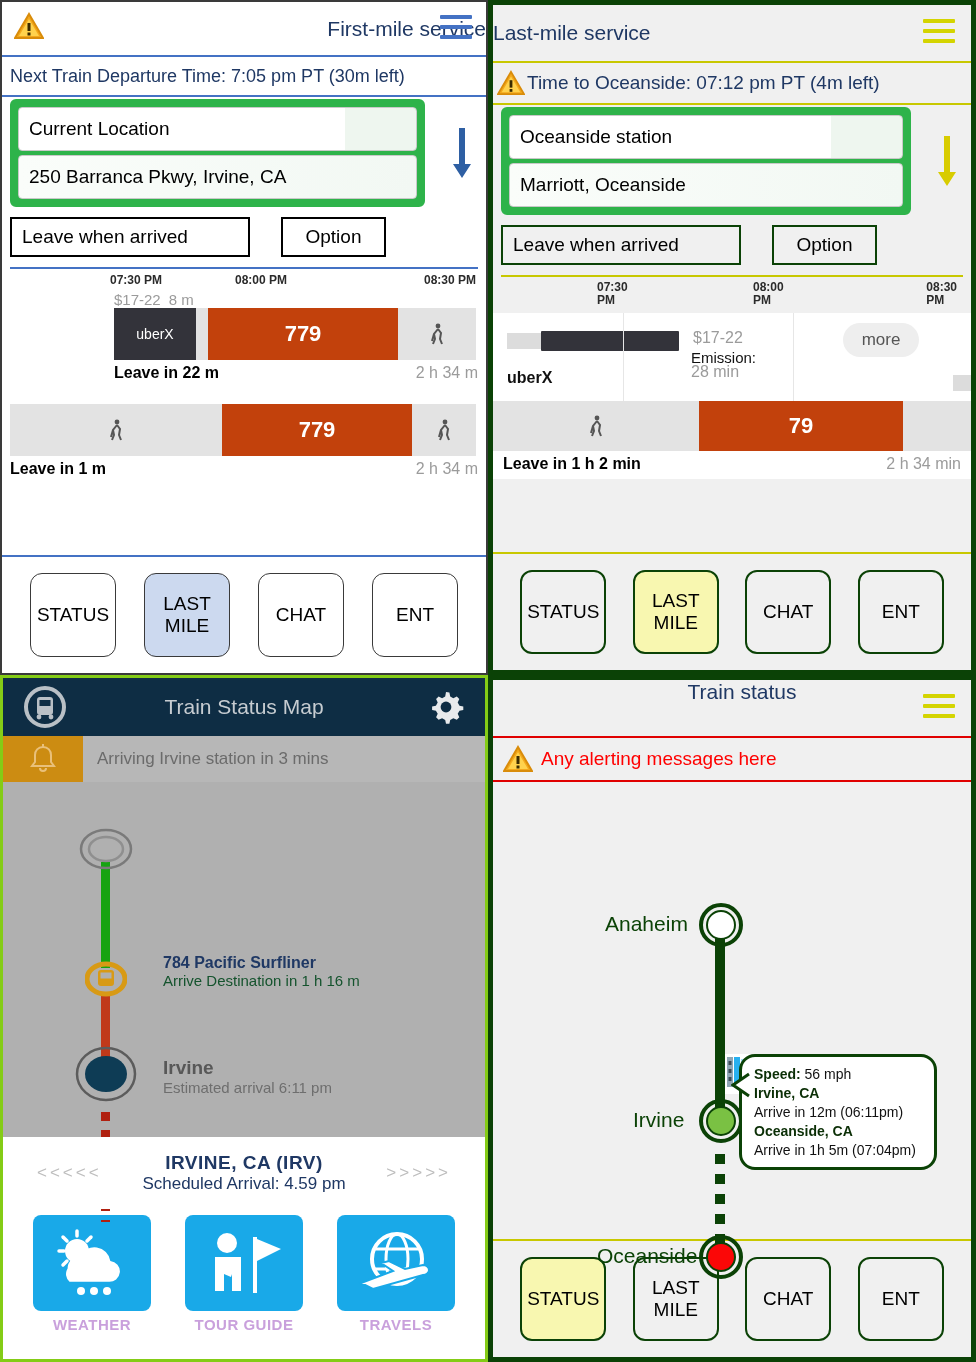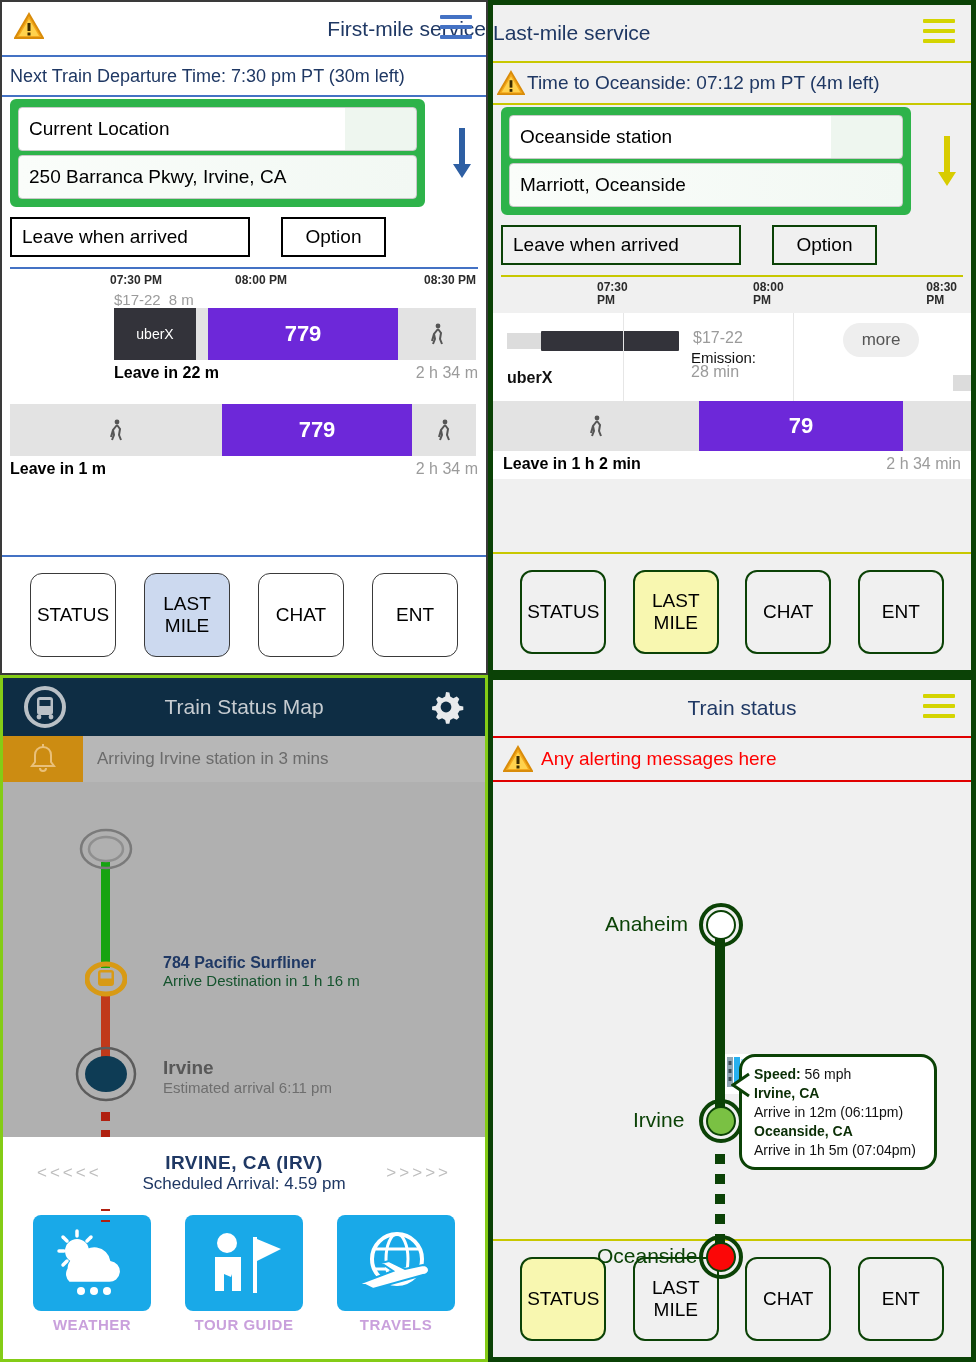--- a/index.html
+++ b/index.html
@@ -43,21 +43,21 @@
 
   
   .tlwrap { margin-top:10px; padding:0 8px; flex:1 1 auto; }
   .tlhdr { border-top:2px solid #4472c4; padding-top:4px; display:flex; position:relative;
            height:24px; }
   .tick { position:absolute; font-size:12px; font-weight:bold; color:#2b2b2b; }
   .bar { display:flex; height:52px; width:100%; }
   .seg { display:flex; align-items:center; justify-content:center; font-size:13px; }
   .seg.grey { background:#e3e3e3; color:#555; }
   .seg.black { background:#33333a; color:#fff; font-size:14px; }
-  .seg.blue { background:#6d28d9; color:#fff; font-weight:bold; font-size:22px; }
+  .seg.blue { background:#c2410c; color:#fff; font-weight:bold; font-size:22px; }
   .rowmeta { display:flex; justify-content:space-between; font-size:16px; padding-top:4px; }
   .rowmeta .left { font-weight:bold; color:#000; }
   .rowmeta .right { color:#9b9b9b; }
   .pricelbl { font-size:15px; color:#9b9b9b; padding-left:8px; }
 
   
   .nav { border-top:2px solid #4472c4; height:118px; display:flex; align-items:center;
          justify-content:space-around; padding:0 14px; flex:0 0 auto; }
   .navbtn { width:86px; height:84px; border-radius:12px; display:flex; align-items:center;
             justify-content:center; text-align:center; font-size:19px; line-height:1.15; }
@@ -108,21 +108,21 @@
   .apps { background:#fff; height:150px; display:flex; align-items:flex-start;
           justify-content:center; gap:34px; padding-top:6px; flex:0 0 auto; }
   .app { width:118px; text-align:center; }
   .app .tile { width:118px; height:96px; background:#19a9e8; border-radius:8px;
                display:flex; align-items:center; justify-content:center; }
   .app .lbl { font-size:15px; color:#c9a0dc; font-weight:bold; padding-top:5px; letter-spacing:.5px;}
 
   
   .p4 { border:5px solid #0b4206; background:#f0f0f0; display:flex; flex-direction:column; }
   .p4 .titlebar { height:58px; border-bottom:2px solid #e00000; display:flex;
-                  align-items:center; justify-content:center; position:relative; flex:0 0 auto;padding-left:20px;}
+                  justify-content:center; position:relative; flex:0 0 auto;padding-left:20px;}
   .p4 .title { font-size:21px; color:#1f3864; }
   .p4 .burger { position:absolute; right:16px; top:14px; }
   .p4 .burger span { background:#d4d400; }
   .p4 .alertrow { height:44px; border-bottom:2px solid #e00000; display:flex;
                   align-items:center; padding-left:10px; flex:0 0 auto;}
   .p4 .alertrow .txt { font-size:19px; color:#ff0000; padding-left:8px; }
   .p4 .diagram { flex:1 1 auto; position:relative; }
   .stlabel { position:absolute; font-size:21px; color:#0b4206; }
   .callout { position:absolute; border:3px solid #0b4206; border-radius:16px; background:#fff;
              padding:8px 12px; font-size:14px; color:#111; line-height:1.35; }
@@ -148,21 +148,21 @@
       </span>
       <span class="title">First-mile service</span>
       <span class="burger">
         <span></span>
           <span></span>
           <span></span>
       </span>
     </div>
 
     <div class="subbar">
-      <span class="txt">Next Train Departure Time: 7:30 pm PT (30m left)</span>
+      <span class="txt">Next Train Departure Time: 7:05 pm PT (30m left)</span>
     </div>
 
     <div class="ingroup">
       <div class="box">
         <div class="field f1">Current Location</div>
         <div class="field f2">250 Barranca Pkwy, Irvine, CA</div>
       </div>
       <div class="arrowdown">
         <svg width="22" height="58" viewBox="0 0 22 58">
             <path d="M8 4 h6 v36 h6 L11 54 L2 40 h6 z" fill="#2e5fa3"></path>

